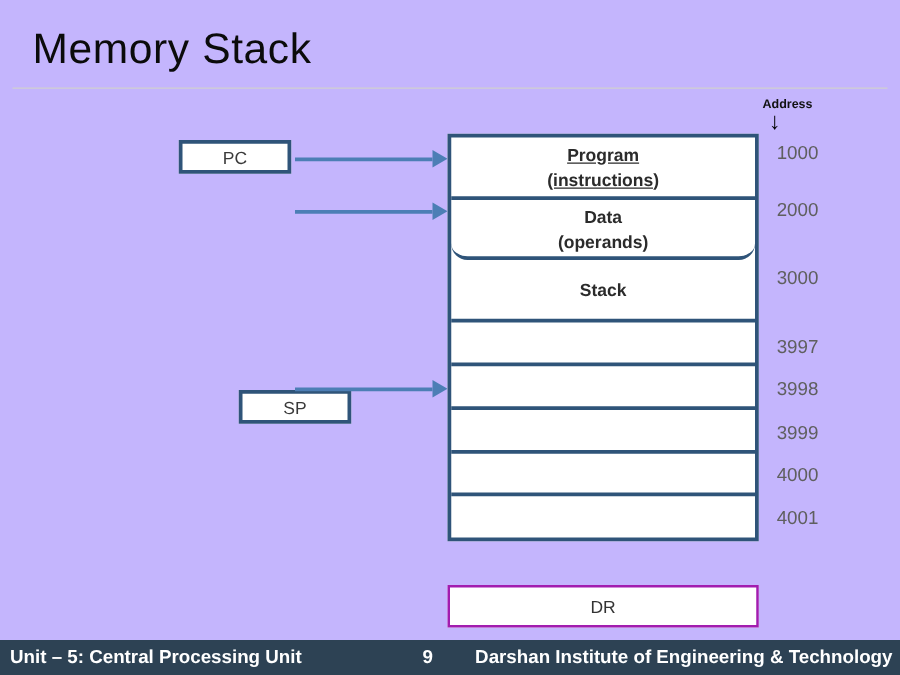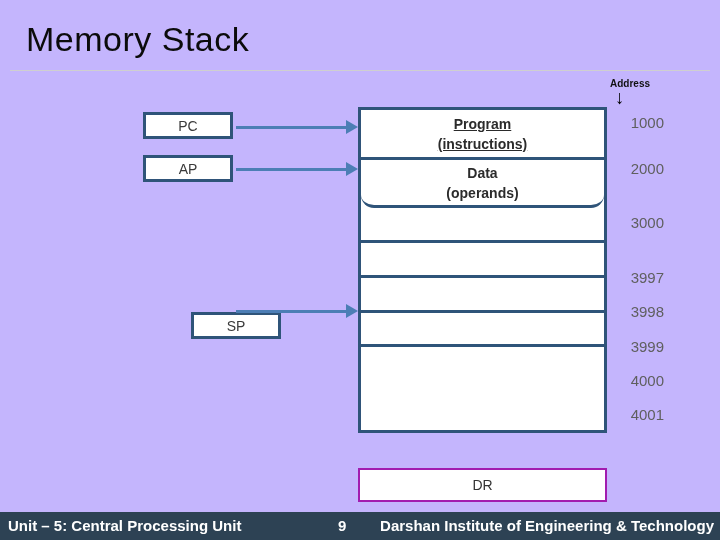--- a/index.html
+++ b/index.html
@@ -78,21 +78,21 @@
   .row-1 { height:48px;border-radius:13px; }
   .row-2 { height:50px; }
   .row-3 { height:35px; }
   .row-4 { height:35px; }
   .row-5 { height:35px; }
   .row-6 { height:34px; }
   .row-7 { height:33px; }
   
   .addr {
     position:absolute; left:612px; width:52px;
-    font-size:15px; color:#5f5f5f; text-align:right;
+    font-size:15px; color:#5f5f5f; text-align:center;
   }
   .addr-0 { top:114px; }
   .addr-1 { top:160px; }
   .addr-2 { top:214px; }
   .addr-3 { top:269px; }
   .addr-4 { top:303px; }
   .addr-5 { top:338px; }
   .addr-6 { top:372px; }
   .addr-7 { top:406px; }
   
@@ -123,23 +123,20 @@
 
   <div class="title">Memory Stack</div>
   <div class="title-divider"></div>
 
   <div class="address-header">Address</div>
   <div class="down-arrow">↓</div>
 
   <div class="reg-box reg-pc">
     <span>PC</span>
   </div>
-  <div class="reg-box reg-ap">
-    <span>AP</span>
-  </div>
   <div class="reg-box reg-sp">
     <span>SP</span>
   </div>
 
   <div class="arrow-pc">
     <div class="arrow-line"></div>
     <div class="arrow-head"></div>
   </div>
   <div class="arrow-ap">
     <div class="arrow-line"></div>
@@ -151,20 +148,23 @@
   </div>
 
   <div class="memory-table">
     <div class="mem-row row-0">
       <span>Program</span>
       <span>(instructions)</span>
     </div>
     <div class="mem-row row-1">
       <span>Data</span>
       <span>(operands)</span>
+    </div>
+    <div class="mem-row row-2">
+      <span>Stack</span>
     </div>
     <div class="mem-row row-3"></div>
     <div class="mem-row row-4"></div>
     <div class="mem-row row-5"></div>
     <div class="mem-row row-6"></div>
     <div class="mem-row row-7"></div>
   </div>
 
   <div class="addr addr-0">1000</div>
   <div class="addr addr-1">2000</div>

